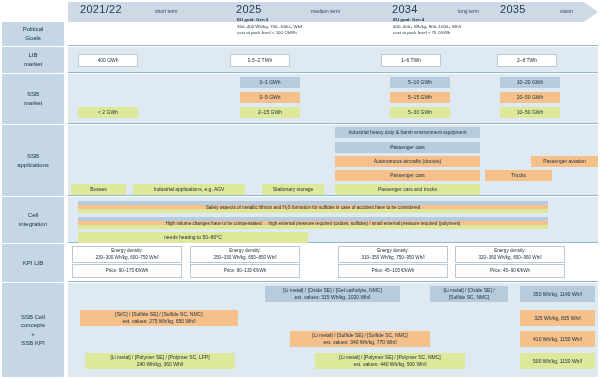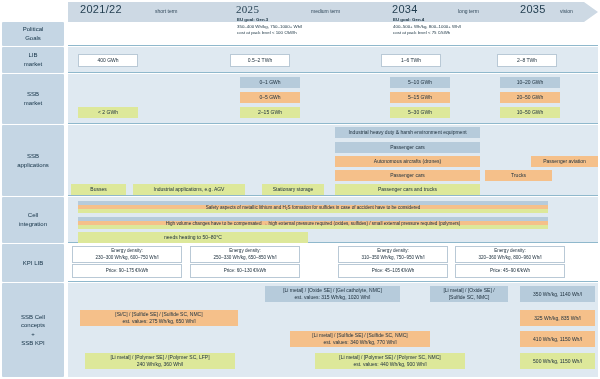--- a/index.html
+++ b/index.html
@@ -93,25 +93,25 @@
   .kpi-bot{font-size:4.6px;}
 </style>
 </head>
 <body>
 
 <div class="roadmap">
 
   <div class="timeline"></div>
   <div class="tl-year" style="left:80px;">2021/22</div>
   <div class="tl-term" style="left:155px;">short term</div>
-  <div class="tl-year" style="left:236px;font-family:Liberation Serif, serif;">2025</div>
+  <div class="tl-year" style="left:236px;">2025</div>
   <div class="tl-term" style="left:311px;">medium term</div>
   <div class="tl-year" style="left:392px;">2034</div>
   <div class="tl-term" style="left:458px;">long term</div>
-  <div class="tl-year" style="left:520px;">2035</div>
+  <div class="tl-year" style="left:500px;">2035</div>
   <div class="tl-term" style="left:560px;">vision</div>
 
   <div class="band white" style="top:22px;height:24px;"></div>
   <div class="sep" style="top:45px;"></div>
   <div class="rowlabel" style="top:22px;height:24px;white-space:pre-line;">Political
 Goals</div>
 
   <div class="eu-goal" style="left:237px;top:17px;width:150px;">
     <b>EU goal: Gen.3</b><br>
     <span>350–400 Wh/kg, 750–1000+ Wh/l</span><br>

